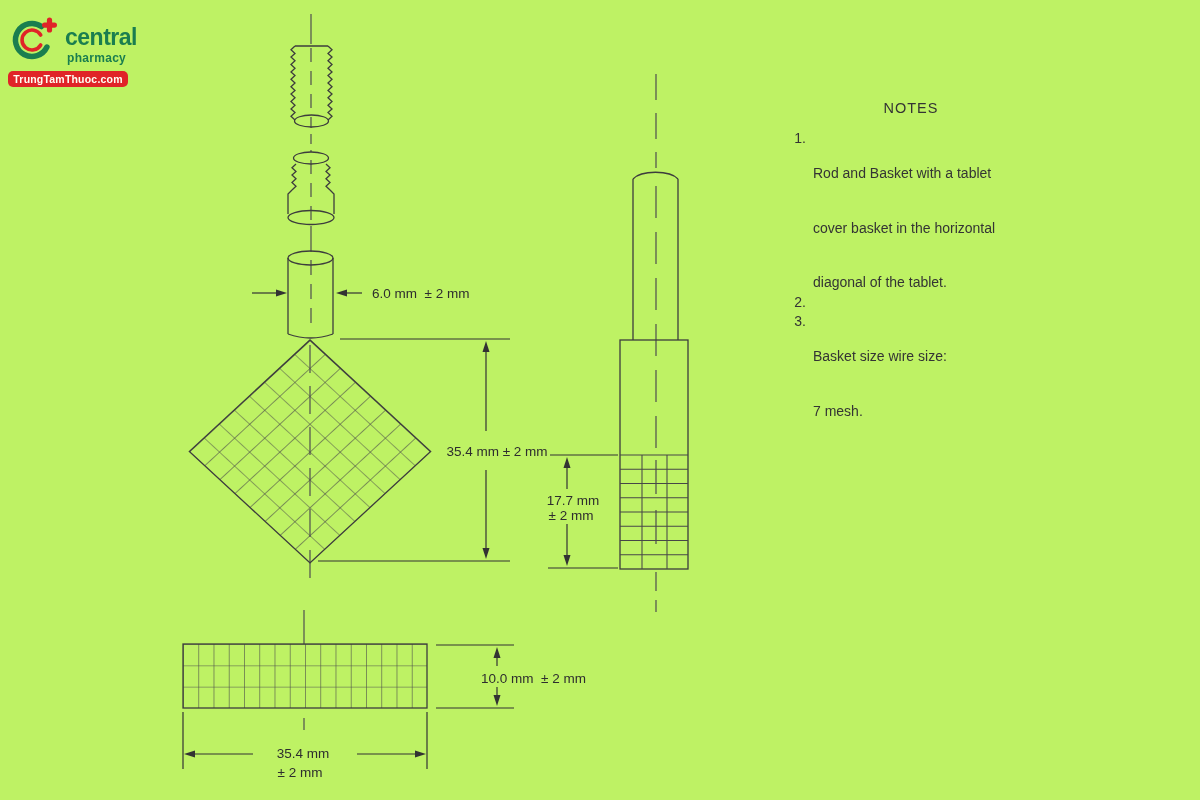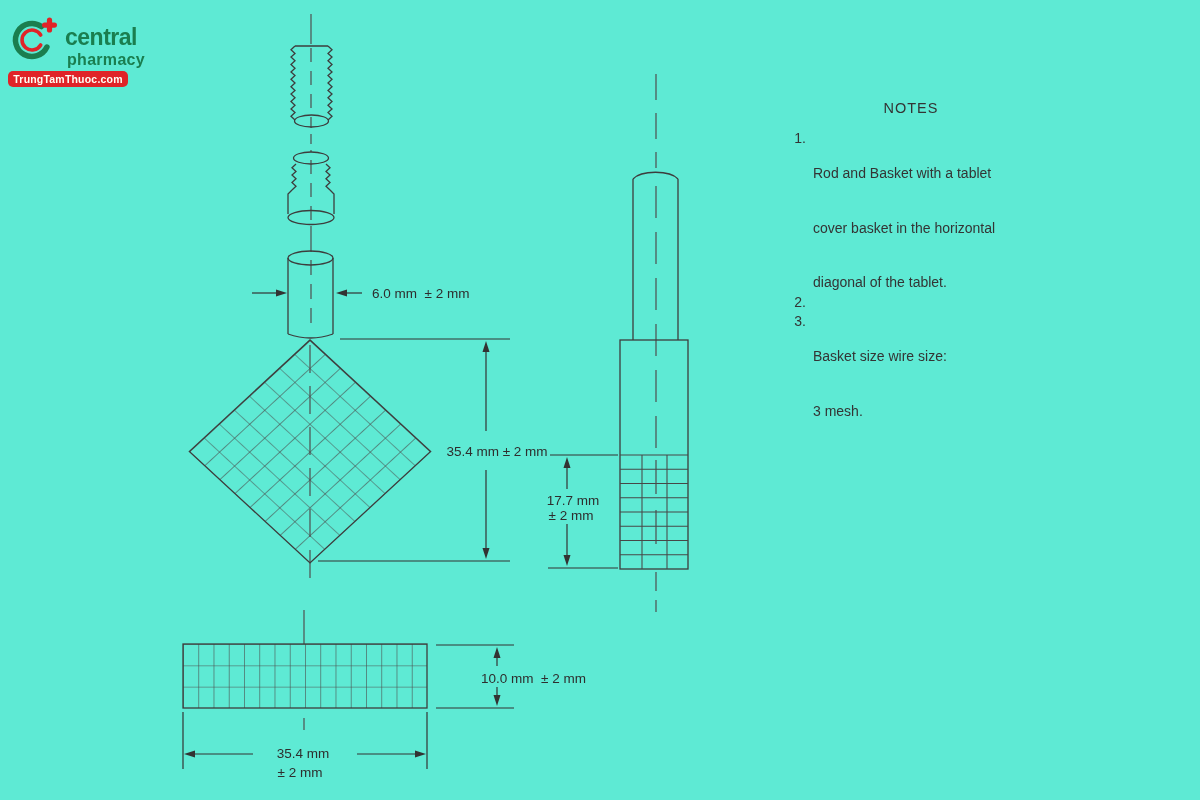--- a/index.html
+++ b/index.html
@@ -1,24 +1,24 @@
 <!DOCTYPE html>
 <html><head>
 <meta charset="utf-8">
 <style>
   html,body{margin:0;padding:0;background:#ffffff;}
-  .stage{position:relative;width:1200px;height:800px;background:#5eead4;overflow:hidden;
+  .stage{position:relative;width:1200px;height:800px;background:#bef264;overflow:hidden;
          font-family:"Liberation Sans",sans-serif;}
 
   
   .logo{position:absolute;left:8px;top:8px;width:150px;height:78px;cursor:pointer;}
   .logo-icon{position:absolute;left:0;top:4px;}
   .logo-brand{position:absolute;left:57px;top:18px;font-size:23px;font-weight:bold;
               letter-spacing:-0.5px;color:#1a7e4f;line-height:1;}
-  .logo-sub{position:absolute;left:59px;top:44px;font-size:16px;font-weight:bold;
+  .logo-sub{position:absolute;left:59px;top:44px;font-size:12px;font-weight:bold;
             color:#1a7e4f;line-height:1;letter-spacing:0.3px;}
   .logo-banner{position:absolute;left:0px;top:63px;width:120px;height:16px;background:#e02428;
                border-radius:5px;color:#fffef5;font-size:10.5px;font-weight:bold;
                text-align:center;line-height:16px;letter-spacing:0.2px;}
 
   
   .notes{position:absolute;left:788px;top:100px;width:246px;color:#343434;}
   .notes-title{text-align:center;font-size:14.5px;letter-spacing:1px;margin-bottom:13px;}
   .note-item{display:flex;font-size:14px;line-height:19.5px;}
   .note-num{width:18px;text-align:right;margin-right:7px;flex:none;}
@@ -197,18 +197,18 @@
     </div>
 
     <div class="note-item">
       <div class="note-num">2.</div>
     </div>
 
     <div class="note-item">
       <div class="note-num">3.</div>
       <div>
         <div class="note-line">Basket size wire size:</div>
-        <div class="note-line">3 mesh.</div>
+        <div class="note-line">7 mesh.</div>
       </div>
     </div>
   </div>
 
 </div>
 
 </body></html>

